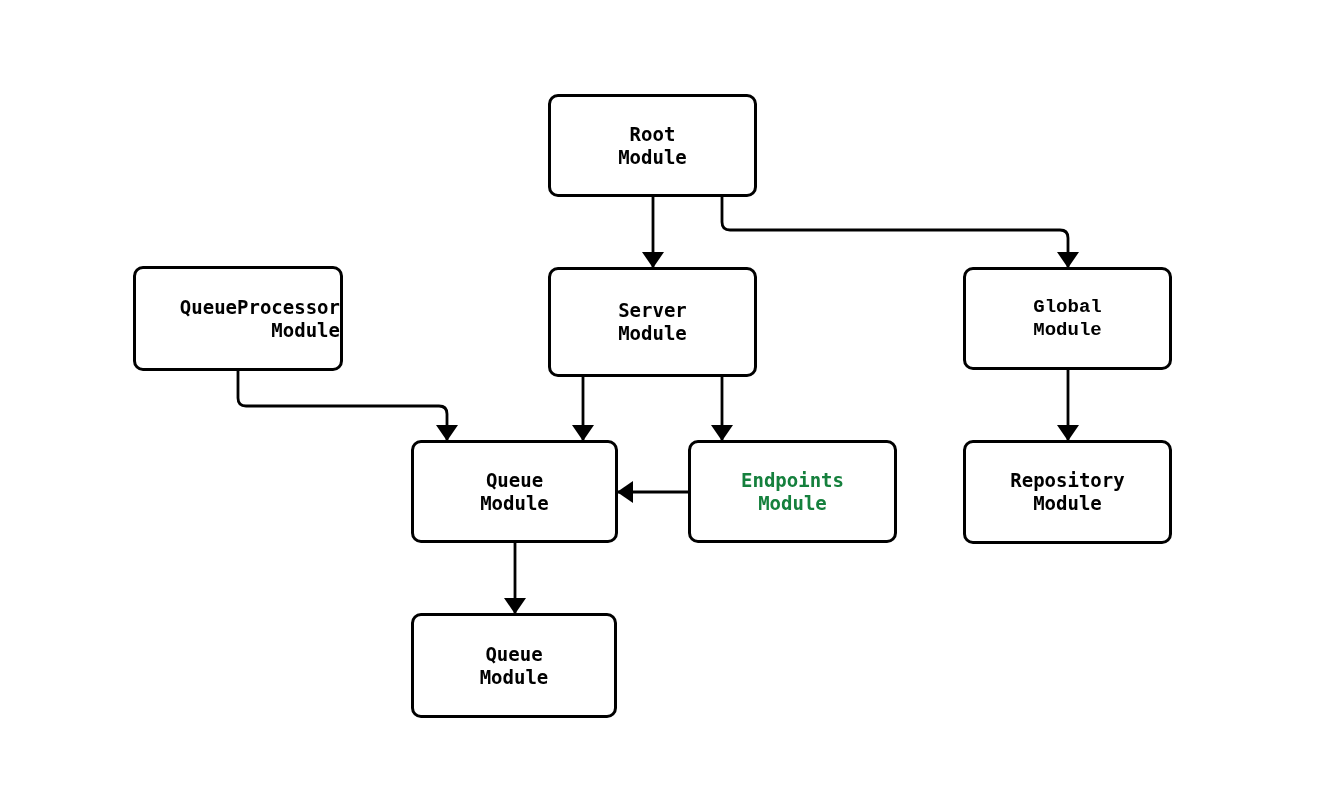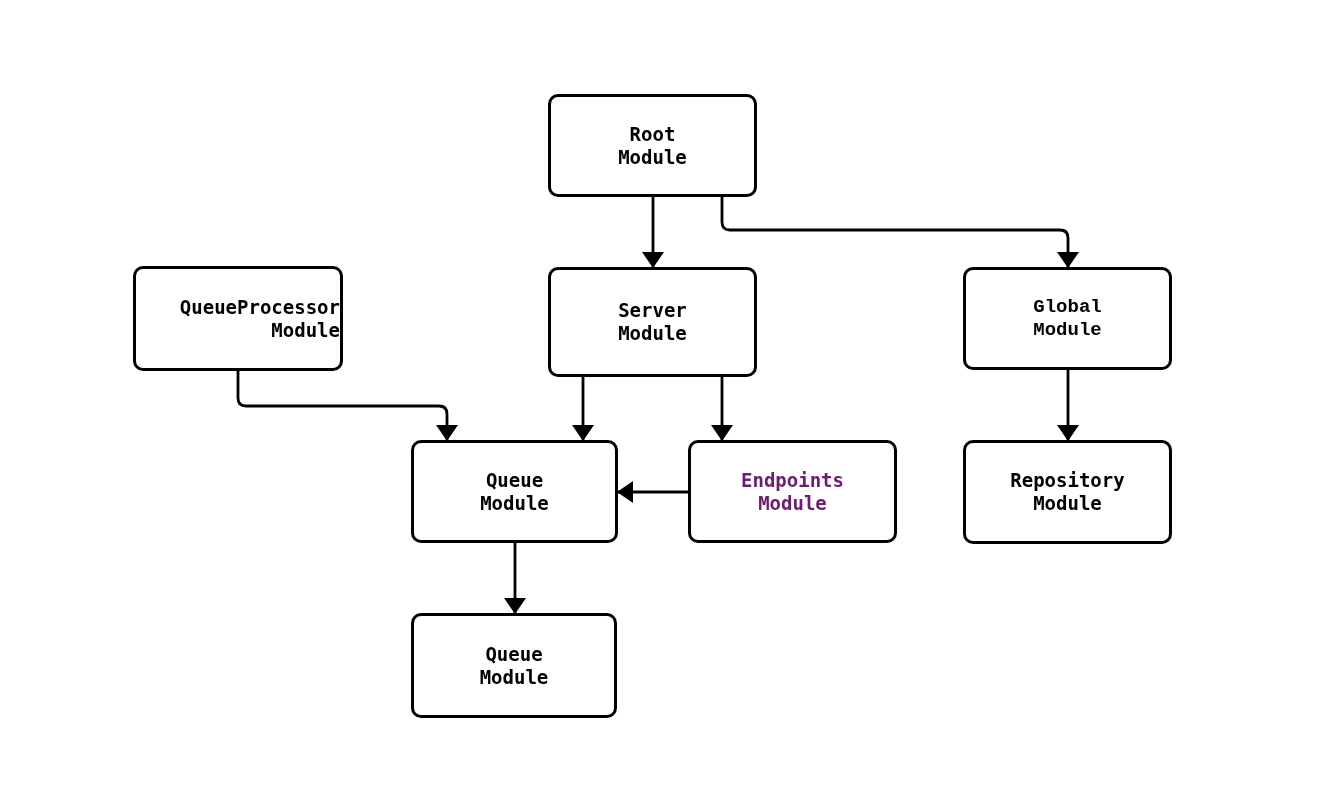--- a/index.html
+++ b/index.html
@@ -77,21 +77,21 @@
         <span>Module</span>
       </div>
       <div class="node" style="left: 963px; top: 267px; width: 209px; height: 103px; border-color: rgb(0, 0, 0); background: rgb(255, 255, 255); color: rgb(0, 0, 0); font-family: Liberation Mono, monospace;">
         <span>Global</span>
         <span>Module</span>
       </div>
       <div class="node" style="left: 411px; top: 440px; width: 207px; height: 103px; border-color: rgb(0, 0, 0); background: rgb(255, 255, 255); color: rgb(0, 0, 0);">
         <span>Queue</span>
         <span>Module</span>
       </div>
-      <div class="node" style="left: 688px; top: 440px; width: 209px; height: 103px; border-color: rgb(0, 0, 0); background: rgb(255, 255, 255); color: #701a75;">
+      <div class="node" style="left: 688px; top: 440px; width: 209px; height: 103px; border-color: rgb(0, 0, 0); background: rgb(255, 255, 255); color: #15803d;">
         <span>Endpoints</span>
         <span>Module</span>
       </div>
       <div class="node" style="left: 963px; top: 440px; width: 209px; height: 104px; border-color: rgb(0, 0, 0); background: rgb(255, 255, 255); color: rgb(0, 0, 0);">
         <span>Repository</span>
         <span>Module</span>
       </div>
       <div class="node" style="left: 411px; top: 613px; width: 206px; height: 105px; border-color: rgb(0, 0, 0); background: rgb(255, 255, 255); color: rgb(0, 0, 0); align-items: center;">
         <span>Queue</span>
         <span>Module</span>

